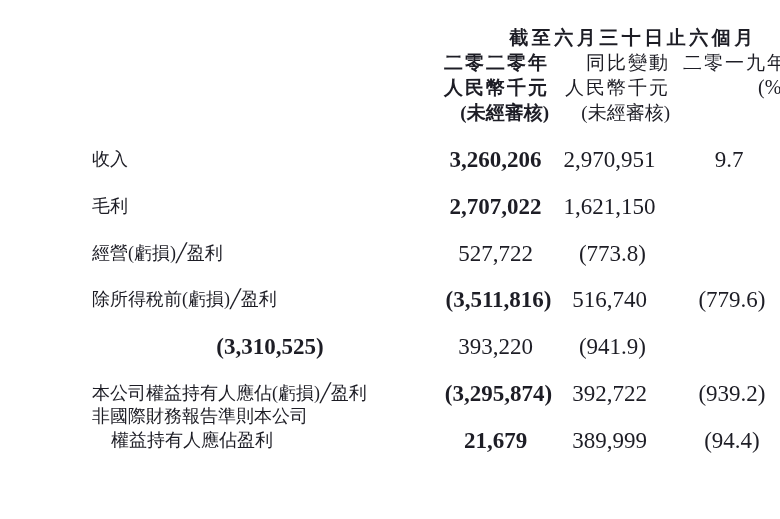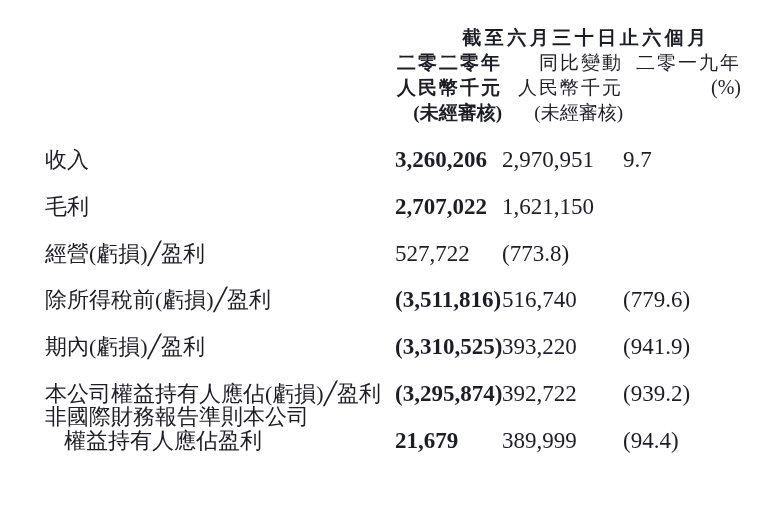--- a/index.html
+++ b/index.html
@@ -14,20 +14,21 @@
     background: #ffffff;
     overflow: hidden;
     font-family: "Liberation Serif", "DejaVu Serif", serif;
     color: #1d1d25;
   }
   .hrow, .trow {
     display: grid;
     grid-template-columns: 350px 107px 121px 118px;
     padding-left: 45px;
     padding-right: 39px;
+    margin-left: 47px;
   }
   
   .title-row {
     margin-top: 26px;
     line-height: 24px;
   }
   .title {
     grid-column: 2 / 5;
     text-align: center;
     font-weight: bold;
@@ -49,28 +50,28 @@
     font-size: 20px;
     letter-spacing: 0;
   }
   
   .trow {
     height: 46.7px;
     align-items: end;
     line-height: 23.4px;
   }
   .label {
-    font-size: 22px;
+    font-size: 18px;
     white-space: nowrap;
   }
   .label .l1, .label .l2 { display: block; }
   .label .l2 { padding-left: 19px; }
   .val {
     font-size: 23px;
-    text-align: left;
+    text-align: center;
     white-space: nowrap;
   }
   .val.paren { margin-right: -6px; }
 </style>
 </head>
 <body>
 
 <div class="page">
 
   <div class="hrow title-row">
@@ -132,24 +133,20 @@
       <div class="label">
         <span class="l1">除所得稅前(虧損)╱盈利</span>
 
       </div>
       <div class="val bold paren">(3,511,816)</div>
       <div class="val">516,740</div>
       <div class="val paren">(779.6)</div>
     </div>
 
     <div class="trow">
-      <div class="label">
-        <span class="l1">期內(虧損)╱盈利</span>
-
-      </div>
       <div class="val bold paren">(3,310,525)</div>
       <div class="val">393,220</div>
       <div class="val paren">(941.9)</div>
     </div>
 
     <div class="trow">
       <div class="label">
         <span class="l1">本公司權益持有人應佔(虧損)╱盈利</span>
 
       </div>

